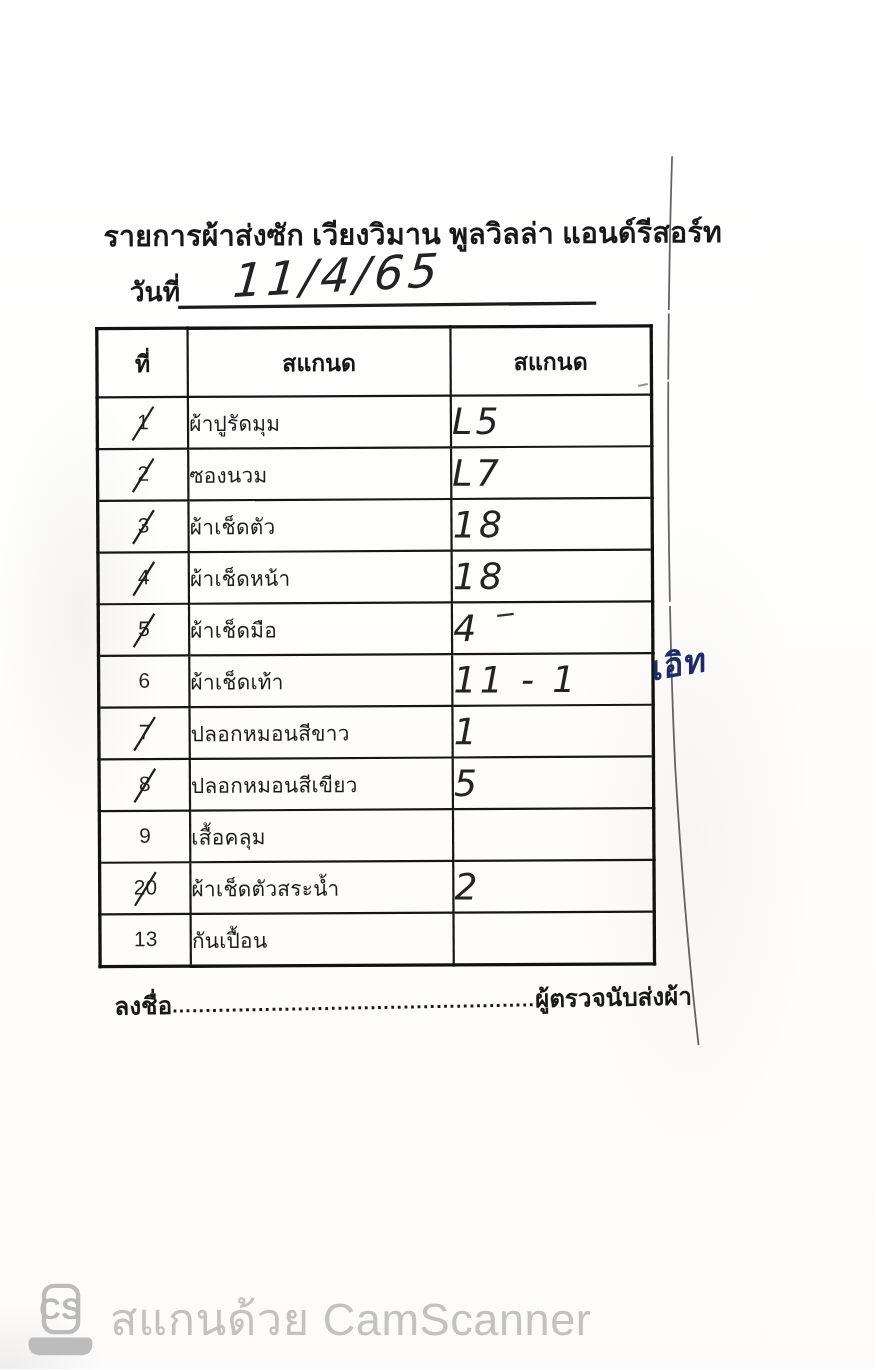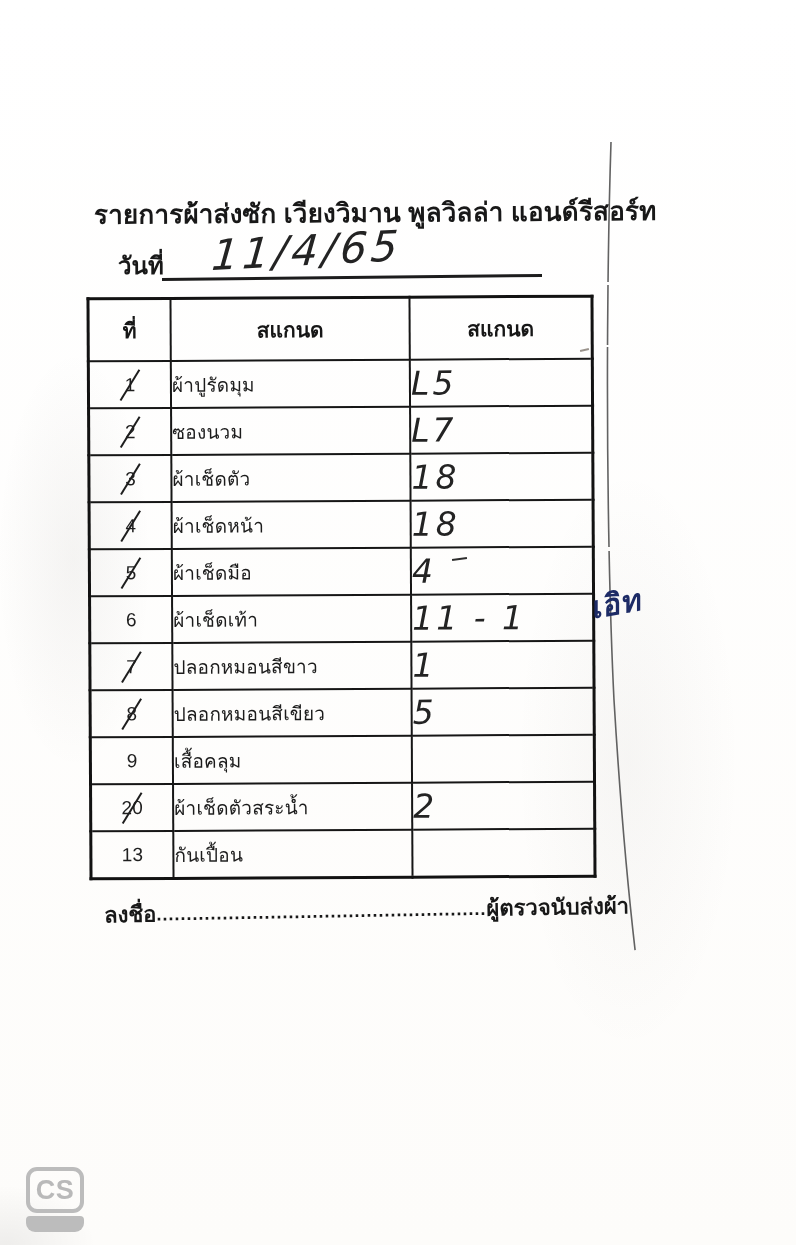--- a/index.html
+++ b/index.html
@@ -94,21 +94,21 @@
     border-top:2px solid #9a938c;transform:rotate(-12deg);
   }
   .crease-svg{position:absolute;left:0;top:0;}
   
   .footer{
     position:absolute;left:26px;top:1167px;
     display:flex;align-items:center;gap:16px;
   }
   .cs-logo{display:flex;flex-direction:column;align-items:center;}
   .cs-box{
-    width:58px;height:46px;box-sizing:border-box;
+    width:35px;height:46px;box-sizing:border-box;
     border:4.5px solid #bcbcbc;border-radius:11px;
     display:flex;align-items:center;justify-content:center;
     font-size:27px;font-weight:bold;color:#b9b9b9;letter-spacing:0.5px;
   }
   .cs-base{
     width:58px;height:16px;background:#bcbcbc;
     border-radius:4px 4px 9px 9px;margin-top:3px;
   }
   .watermark-text{
     font-size:41px;color:#c2c2c2;letter-spacing:0.5px;white-space:nowrap;
@@ -201,13 +201,14 @@
 
 <div class="margin-note">เอิท</div>
 
 <div class="sign-row"><span>ลงชื่อ</span><span class="sign-dots">.......................................................</span><span>ผู้ตรวจนับส่งผ้า</span></div>
 
 <div class="footer">
   <div class="cs-logo">
     <div class="cs-box">CS</div>
     <div class="cs-base"></div>
   </div>
+  <div class="watermark-text">สแกนด้วย CamScanner</div>
 </div>
 
 </body></html>

